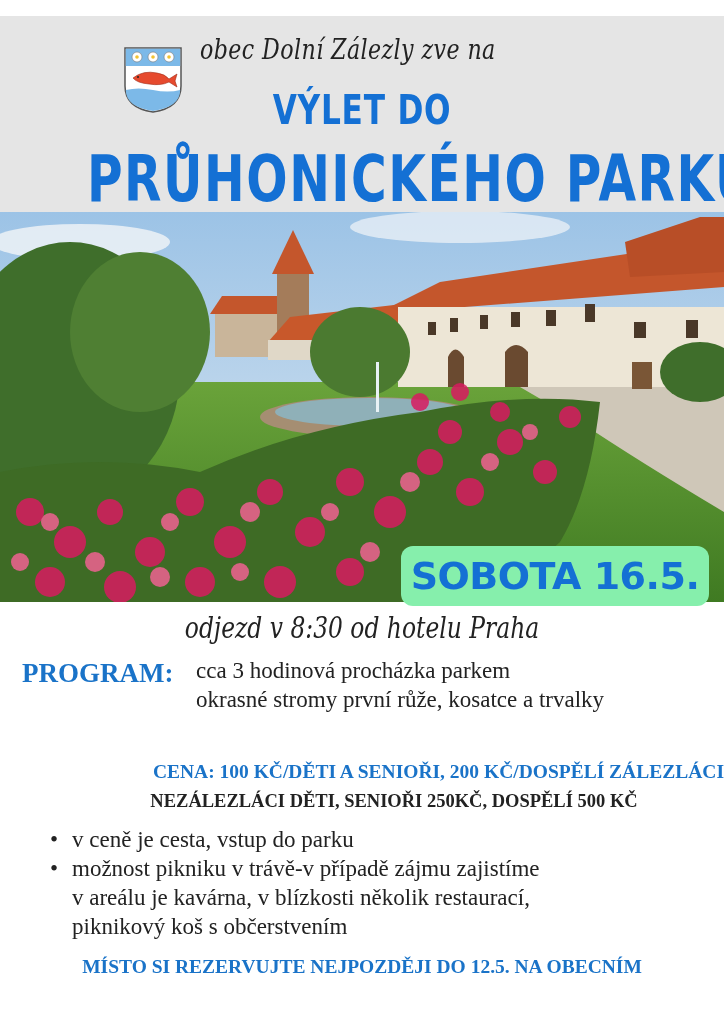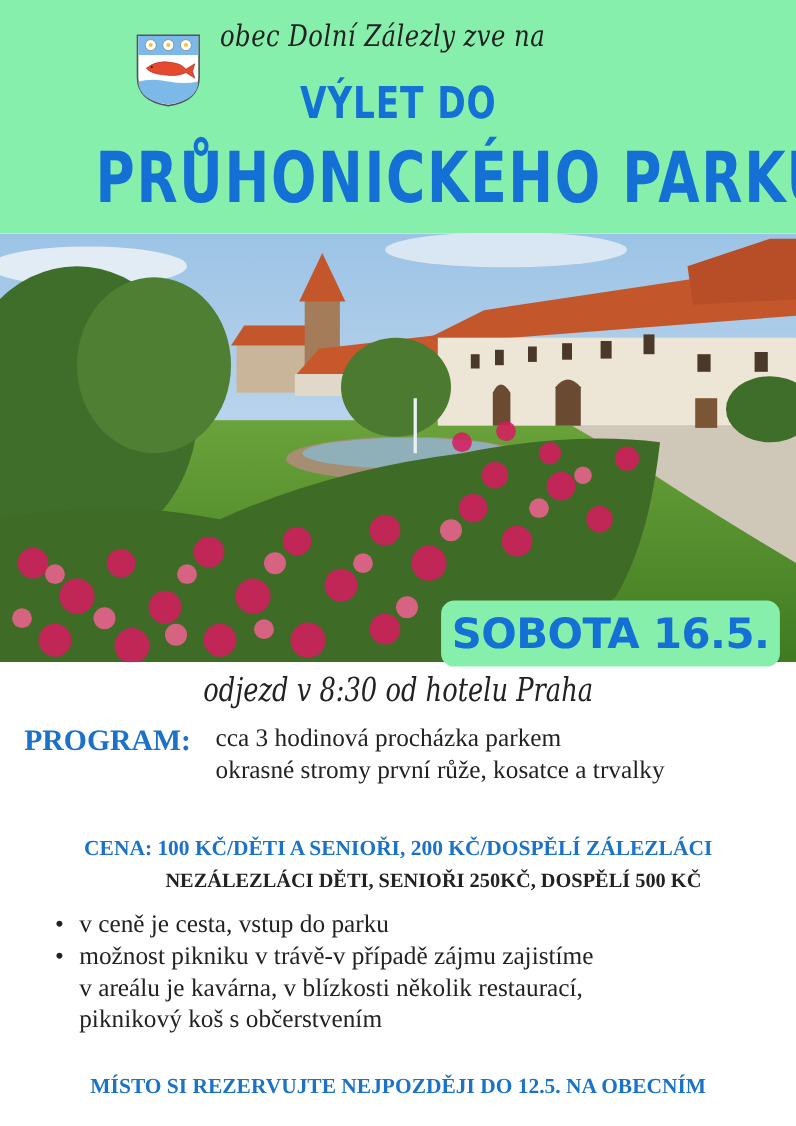--- a/index.html
+++ b/index.html
@@ -1,32 +1,32 @@
 <!DOCTYPE html>
 <html><head>
   <meta charset="utf-8">
   <style>
     html, body { margin: 0; padding: 0; }
     body { width: 724px; height: 1024px; background: #ffffff; overflow: hidden; position: relative; font-family: "DejaVu Serif", serif; }
-    .header { position: absolute; left: 0; top: 0; width: 724px; height: 212px; background: #86efac; }
+    .header { position: absolute; left: 0; top: 16px; width: 724px; height: 212px; background: #e5e5e5; }
     .crest { position: absolute; left: 123px; top: 30px; width: 60px; height: 68px; }
     .invite { position: absolute; left: 200px; top: 18px; width: 320px; text-align: left; font-family: "DejaVu Serif", serif; font-style: italic; font-size: 27px; color: #222; letter-spacing: 0.5px; transform: scaleX(0.82); transform-origin: left; white-space: nowrap; }
     .title1 { position: absolute; left: 0; top: 71px; width: 724px; text-align: center; font-family: "DejaVu Sans", sans-serif; font-weight: bold; font-size: 40px; color: #1470d4; transform: scaleX(0.78); letter-spacing: 1px; }
     .title2 { position: absolute; left: 0; top: 126px; width: 724px; text-align: center; font-family: "DejaVu Sans", sans-serif; font-weight: bold; font-size: 64px; line-height: 74px; color: #1470d4; transform: scaleX(0.76); letter-spacing: 2px; white-space: nowrap; }
     .photo { position: absolute; left: 0; top: 212px; width: 724px; height: 390px; overflow: hidden; }
     .date-badge { position: absolute; left: 401px; top: 546px; width: 308px; height: 60px; background: #86efac; border-radius: 12px; text-align: center; font-family: "DejaVu Sans", sans-serif; font-weight: bold; font-size: 38px; line-height: 60px; color: #1470d4; letter-spacing: -0.5px; }
     .depart { position: absolute; left: 0; top: 610px; width: 724px; text-align: center; font-family: "DejaVu Serif", serif; font-style: italic; font-size: 30px; color: #222; transform: scaleX(0.78); white-space: nowrap; }
     .program-label { position: absolute; left: 22px; top: 658px; font-family: "Liberation Serif", serif; font-weight: bold; font-size: 27px; color: #1a73c8; }
     .program-text { position: absolute; left: 196px; top: 656px; width: 520px; font-family: "Liberation Serif", serif; font-size: 23px; line-height: 29px; color: #222; }
-    .price1 { position: absolute; left: 0; top: 761px; width: 724px; text-align: center; font-family: "Liberation Serif", serif; font-weight: bold; font-size: 19.5px; color: #1a73c8; white-space: nowrap; }
+    .price1 { position: absolute; left: 0; top: 761px; width: 724px; text-align: right; font-family: "Liberation Serif", serif; font-weight: bold; font-size: 19.5px; color: #1a73c8; white-space: nowrap; }
     .price2 { position: absolute; left: 0; top: 791px; width: 724px; text-align: center; font-family: "Liberation Serif", serif; font-weight: bold; font-size: 18.5px; color: #222; white-space: nowrap; margin-left: 32px; }
     .bullets { position: absolute; left: 50px; top: 825px; width: 640px; margin: 0; padding: 0; list-style: none; font-family: "Liberation Serif", serif; font-size: 23px; line-height: 29px; color: #222; }
     .bullets li { position: relative; padding-left: 22px; }
     .bullets li .dot { position: absolute; left: 0; top: 0; }
-    .reserve { position: absolute; left: 0; top: 952px; width: 724px; text-align: center; font-family: "Liberation Serif", serif; font-weight: bold; font-size: 19.5px; line-height: 29px; color: #1a73c8; margin-top: 22px; }
+    .reserve { position: absolute; left: 0; top: 952px; width: 724px; text-align: center; font-family: "Liberation Serif", serif; font-weight: bold; font-size: 19.5px; line-height: 29px; color: #1a73c8; }
   </style>
 </head>
 <body>
 
 <div class="header">
   <svg class="crest" viewBox="0 0 60 68">
     <path d="M2 2 H58 V40 Q58 62 30 66 Q2 62 2 40 Z" fill="#ffffff" stroke="#555" stroke-width="1.5"></path>
     <path d="M2.8 2.8 H57.2 V20 H2.8 Z" fill="#7cb9e8"></path>
     <path d="M2.8 44 Q15 41 30 44 Q45 47 57.2 44 V44 Q57 61 30 65 Q3 61 2.8 44 Z" fill="#7cb9e8"></path>
     <g fill="#fff" stroke="#777" stroke-width="0.6">

